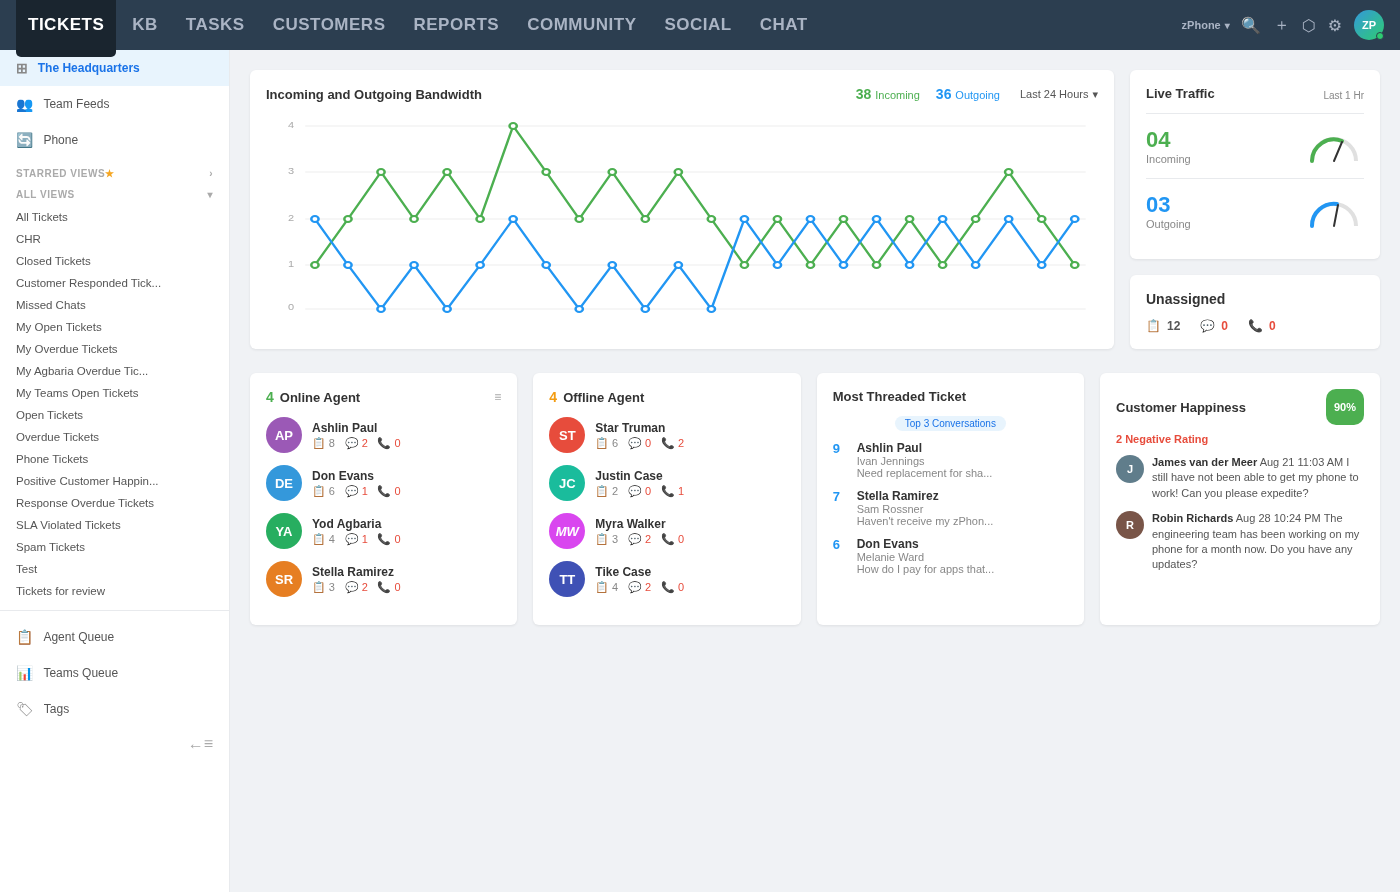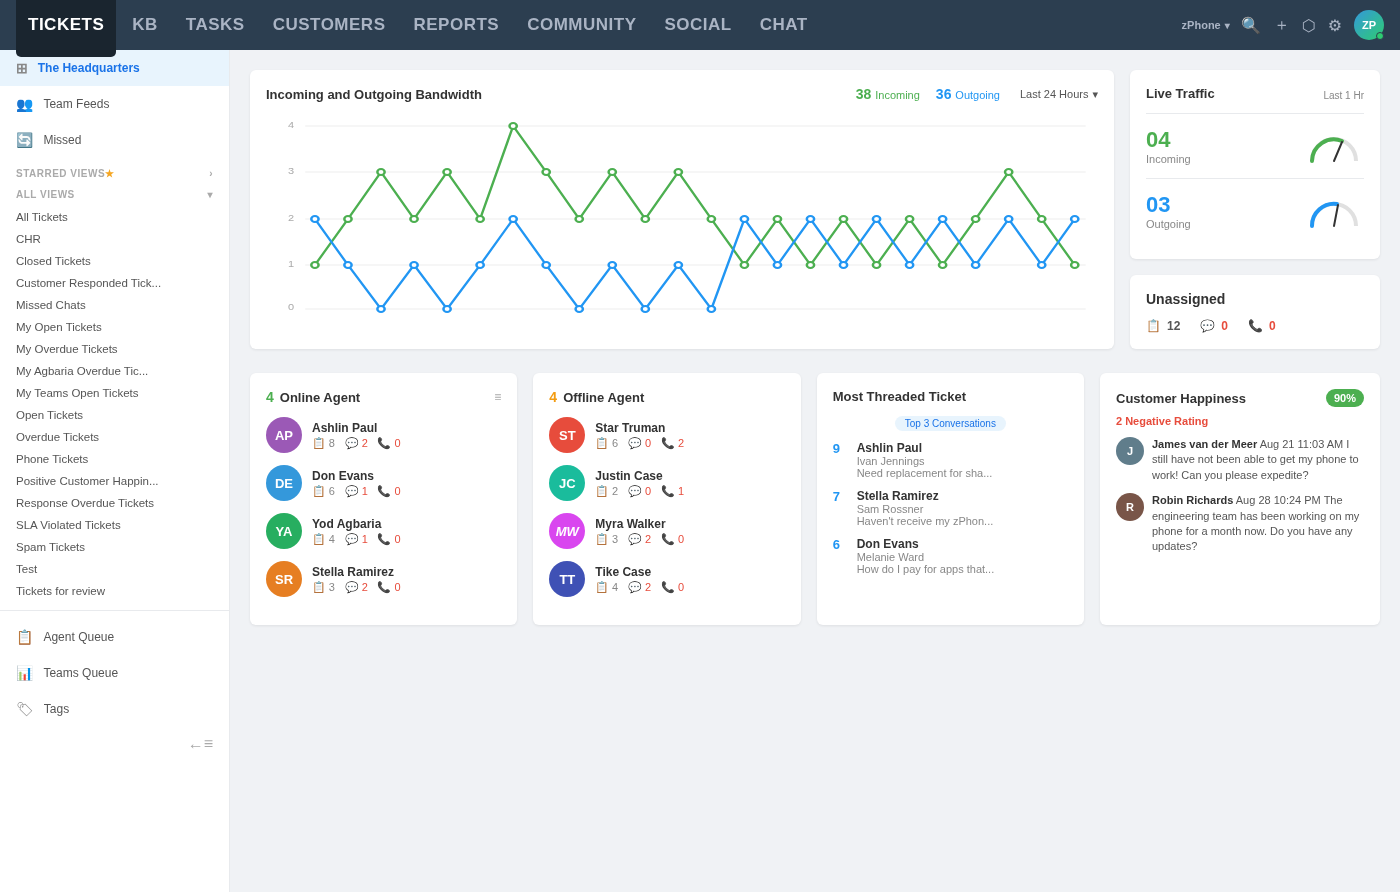--- a/index.html
+++ b/index.html
@@ -232,21 +232,21 @@
     .thread-sub { font-size: 11px; color: #888; }
 
     
     .happiness-header { display: flex; align-items: center; justify-content: space-between; margin-bottom: 8px; }
     .happiness-title { font-size: 13px; font-weight: 600; }
     .happiness-score {
       background: #4caf50;
       color: #fff;
       font-size: 11px;
       font-weight: 700;
-      padding: 3px 8px;
+      padding: 12px 8px;
       border-radius: 10px;
     }
     .negative-label { color: #e74c3c; font-size: 11px; font-weight: 600; margin-bottom: 10px; }
     .review-item { display: flex; gap: 8px; margin-bottom: 10px; }
     .review-avatar {
       width: 28px; height: 28px; border-radius: 50%;
       background: #ddd;
       display: flex; align-items: center; justify-content: center;
       font-size: 11px; font-weight: 700; color: #fff;
       flex-shrink: 0;
@@ -302,21 +302,21 @@
     <div class="sidebar-item active">
       <span class="sidebar-icon">⊞</span>
       <span>The Headquarters</span>
     </div>
     <div class="sidebar-item">
       <span class="sidebar-icon">👥</span>
       <span>Team Feeds</span>
     </div>
     <div class="sidebar-item">
       <span class="sidebar-icon">🔄</span>
-      <span>Missed</span>
+      <span>Phone</span>
     </div>
 
     <div class="sidebar-section-label">
       <span>STARRED VIEWS</span>
       <span class="star">★</span>
       <span style="font-size:10px;margin-left:auto;">›</span>
     </div>
 
     <div class="all-views-label">
       <span>ALL VIEWS</span>

